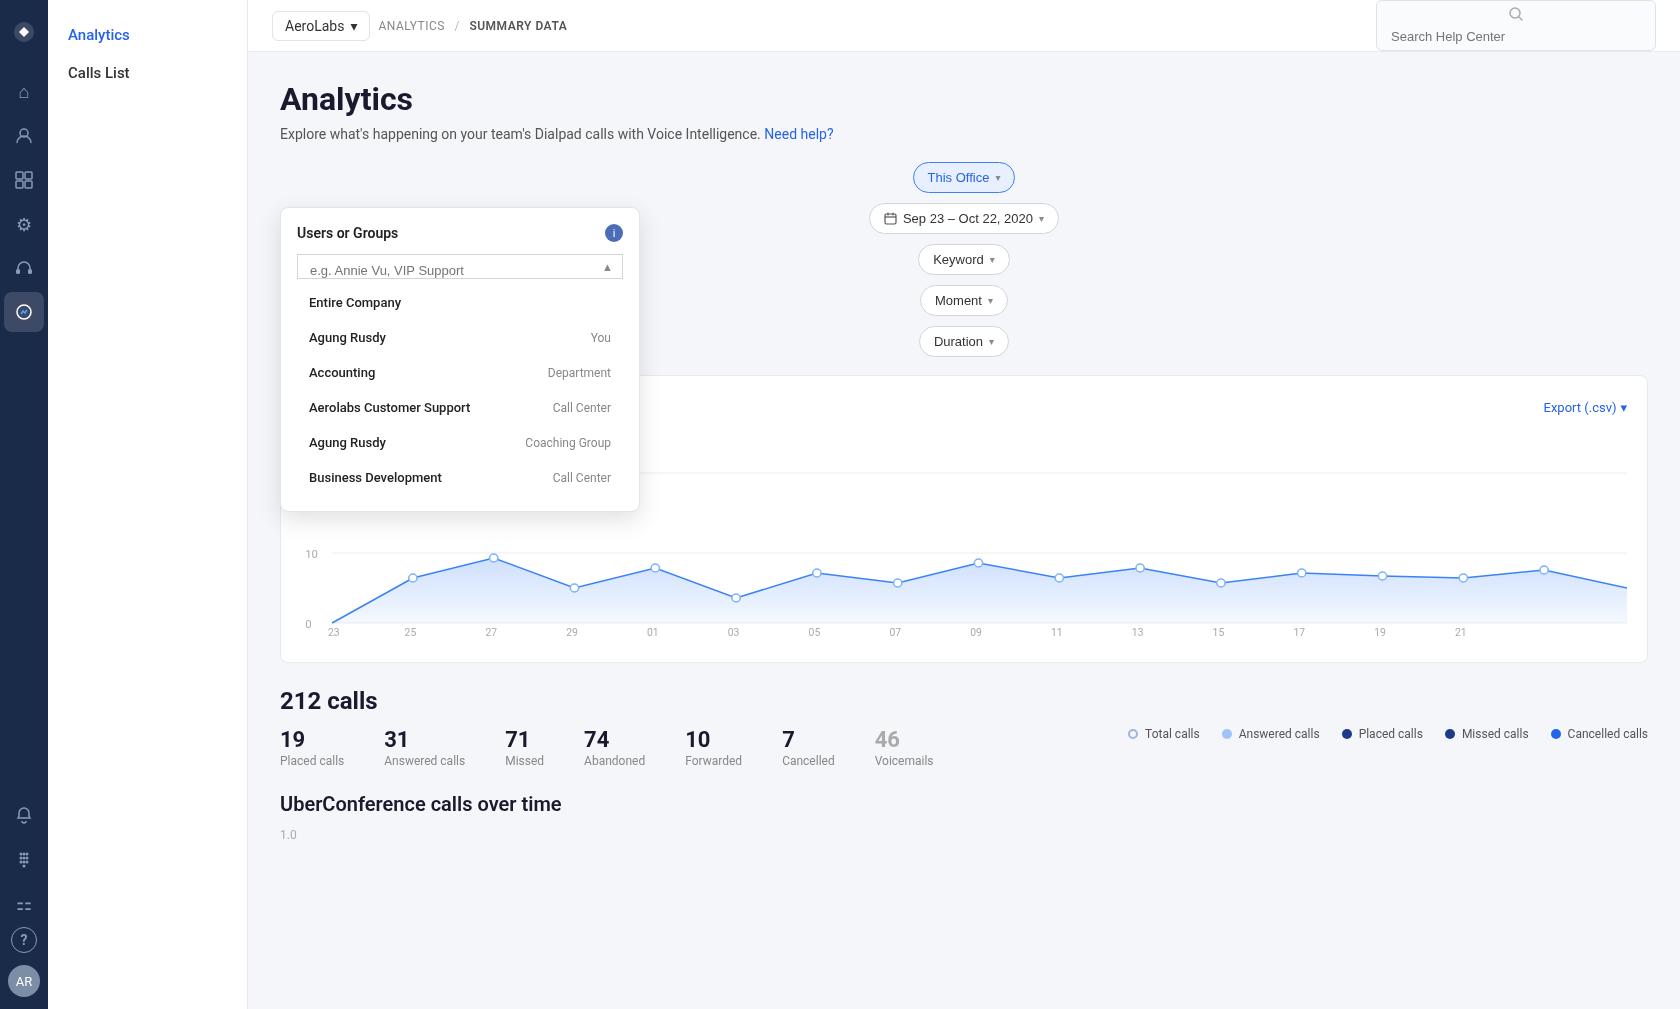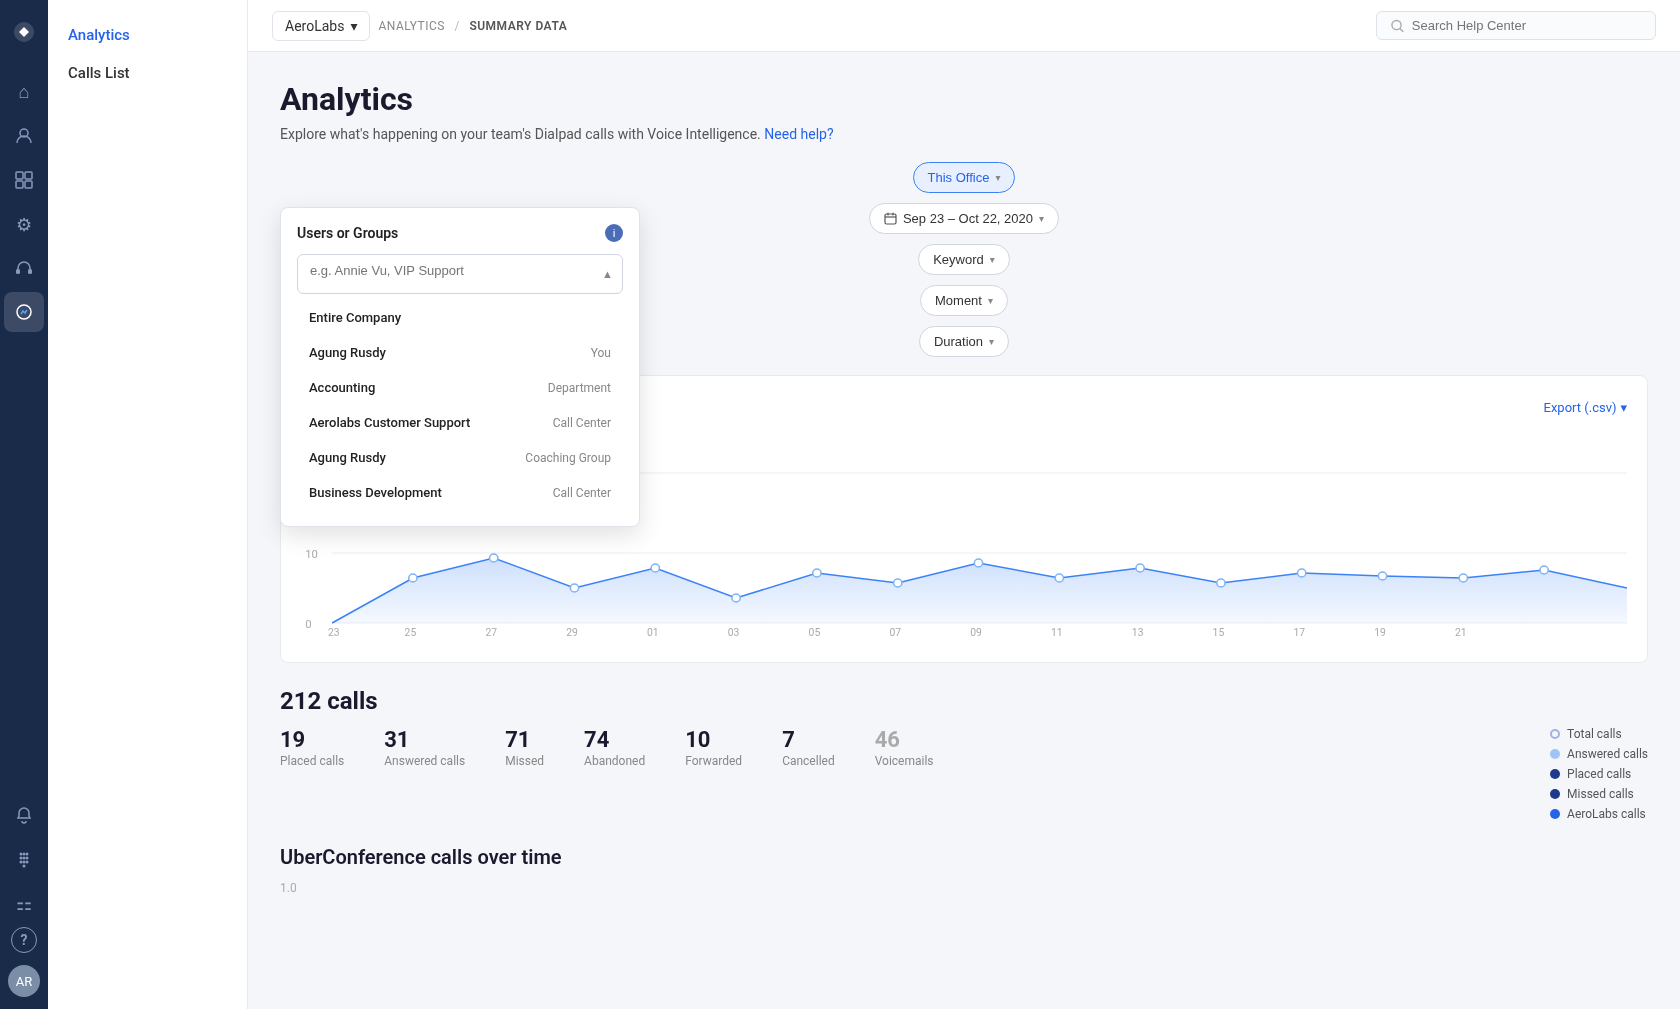--- a/index.html
+++ b/index.html
@@ -99,20 +99,21 @@
     .top-bar-right { margin-left: auto; }
     .search-box {
       display: flex;
       align-items: center;
       gap: 8px;
       border: 1px solid #dde1ea;
       border-radius: 6px;
       padding: 6px 14px;
       width: 280px;
       background: #fafbfc;
+      flex-direction: column;
     }
     .search-box input {
       border: none;
       background: transparent;
       outline: none;
       font-size: 13px;
       color: #555;
       width: 100%;
     }
 
@@ -202,22 +203,22 @@
       justify-content: center;
       cursor: pointer;
     }
     .dropdown-input-wrap {
       position: relative;
       margin-bottom: 6px;
     }
     .dropdown-input {
       width: 100%;
       border: 1px solid #d0d5e0;
-      border-radius: 6px;
-      padding: 8px 36px 15px 12px;
+      border-radius: 0;
+      padding: 8px 36px 0 12px;
       font-size: 13px;
       color: #999;
       outline: none;
     }
     .dropdown-input-chevron {
       position: absolute;
       right: 10px;
       top: 50%;
       transform: translateY(-50%);
       color: #888;
@@ -287,21 +288,21 @@
     
     .stats-section { margin-bottom: 24px; }
     .stats-title { font-size: 24px; font-weight: 700; color: #1a1a2e; margin-bottom: 12px; }
     .stats-row { display: flex; gap: 40px; align-items: flex-start; }
     .stat-item { display: flex; flex-direction: column; }
     .stat-num { font-size: 22px; font-weight: 700; color: #1a1a2e; }
     .stat-num.muted { color: #aaa; }
     .stat-label { font-size: 12px; color: #888; margin-top: 2px; }
 
     
-    .legend { display: flex; flex-direction: column; gap: 6px; margin-left: auto; }
+    .legend { display: flex; flex-direction: row; gap: 22px; margin-left: auto; }
     .legend-item { display: flex; align-items: center; gap: 7px; font-size: 12px; color: #555; }
     .legend-dot { width: 10px; height: 10px; border-radius: 50%; }
     .legend-dot.outline { background: transparent; border: 2px solid #a0b4e0; }
     .legend-dot.light { background: #a0c4f8; }
     .legend-dot.dark { background: #1e3a8a; }
     .legend-dot.missed { background: #1e3a8a; }
     .legend-dot.forwarded { background: #2563eb; }
 
     
     .section-title { font-size: 20px; font-weight: 600; color: #1a1a2e; margin-bottom: 12px; }
@@ -586,21 +587,21 @@
           <div class="legend-item">
             <div class="legend-dot dark"></div>
             <span>Placed calls</span>
           </div>
           <div class="legend-item">
             <div class="legend-dot missed"></div>
             <span>Missed calls</span>
           </div>
           <div class="legend-item">
             <div class="legend-dot forwarded"></div>
-            <span>AeroLabs calls</span>
+            <span>Cancelled calls</span>
           </div>
         </div>
       </div>
     </div>
 
     <div>
       <div class="section-title">UberConference calls over time</div>
       <div style="color:#aaa;font-size:12px;margin-bottom:4px;">1.0</div>
     </div>
   </main>

